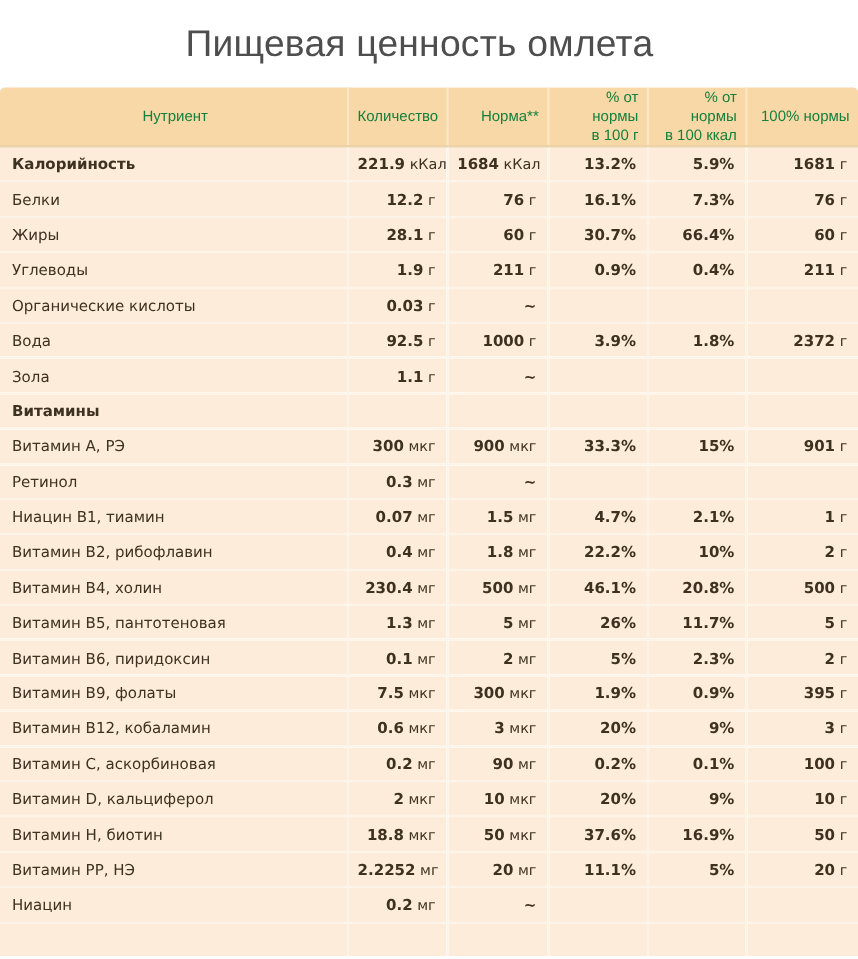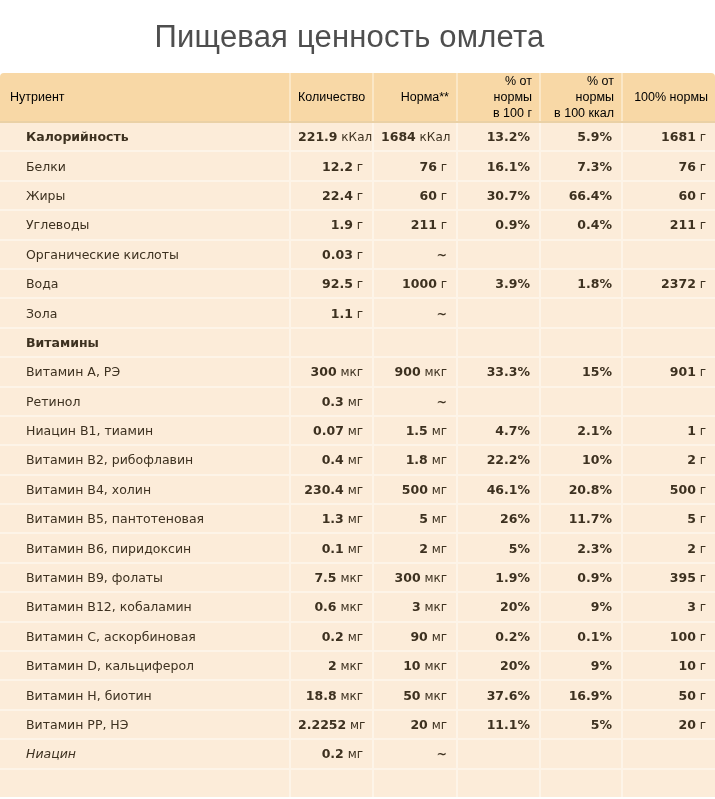--- a/index.html
+++ b/index.html
@@ -27,34 +27,34 @@
   }
   col.c0 { width: 290px; }
   col.c1 { width: 83px; }
   col.c2 { width: 84px; }
   col.c3 { width: 83px; }
   col.c4 { width: 82px; }
   col.c5 { width: 93px; }
 
   thead th {
     background: #f8d8a6;
-    color: #000000;
+    color: #15803d;
     font-size: 12.5px; font-weight: 400;
     height: 40px;
     padding: 0 7px;
     vertical-align: middle;
     text-align: right;
     border-left: 2px solid #fbe7c6;
     border-bottom: 2px solid #ead1a6;
     white-space: pre-line;
     line-height: 16px;
   }
   thead th:first-child {
     border-left: none;
-    text-align: left;
+    text-align: center;
     padding-left: 10px;
     border-top-left-radius: 4px;
     margin-left: 16px;
   }
   thead th:last-child { border-top-right-radius: 4px; }
 
   tbody td {
     background: #fcecd9;
     color: #3d3120;
     font-size: 12.5px;
@@ -64,24 +64,24 @@
     vertical-align: middle;
     text-align: right;
     border-top: 2px solid #fdf4e8;
     border-left: 2px solid #fdf4e8;
     overflow: hidden; white-space: nowrap;
   }
   tbody tr:first-child td { border-top: none; }
   tbody td:first-child {
     border-left: none;
     text-align: left;
-    padding-left: 26px;
+    padding-left: 10px;
   }
   tbody td.bold   { font-weight: bold; }
-  tbody td.italic { font-style: italic; }
+  tbody td.italic { }
   .num  { font-weight: bold; }
   .unit { font-weight: normal; font-size: 12px; }
 </style>
 </head>
 <body>
 
 <div class="page">
   <h1 class="title">Пищевая ценность омлета</h1>
 
   <table class="nutrition">
@@ -117,21 +117,21 @@
         <tr>
           <td class="">Белки</td>
           <td><span class="num">12.2</span><span class="unit">&nbsp;г</span></td>
           <td><span class="num">76</span><span class="unit">&nbsp;г</span></td>
           <td><span class="num">16.1%</span></td>
           <td><span class="num">7.3%</span></td>
           <td><span class="num">76</span><span class="unit">&nbsp;г</span></td>
         </tr>
         <tr>
           <td class="">Жиры</td>
-          <td><span class="num">22.4</span><span class="unit">&nbsp;г</span></td>
+          <td><span class="num">28.1</span><span class="unit">&nbsp;г</span></td>
           <td><span class="num">60</span><span class="unit">&nbsp;г</span></td>
           <td><span class="num">30.7%</span></td>
           <td><span class="num">66.4%</span></td>
           <td><span class="num">60</span><span class="unit">&nbsp;г</span></td>
         </tr>
         <tr>
           <td class="">Углеводы</td>
           <td><span class="num">1.9</span><span class="unit">&nbsp;г</span></td>
           <td><span class="num">211</span><span class="unit">&nbsp;г</span></td>
           <td><span class="num">0.9%</span></td>

